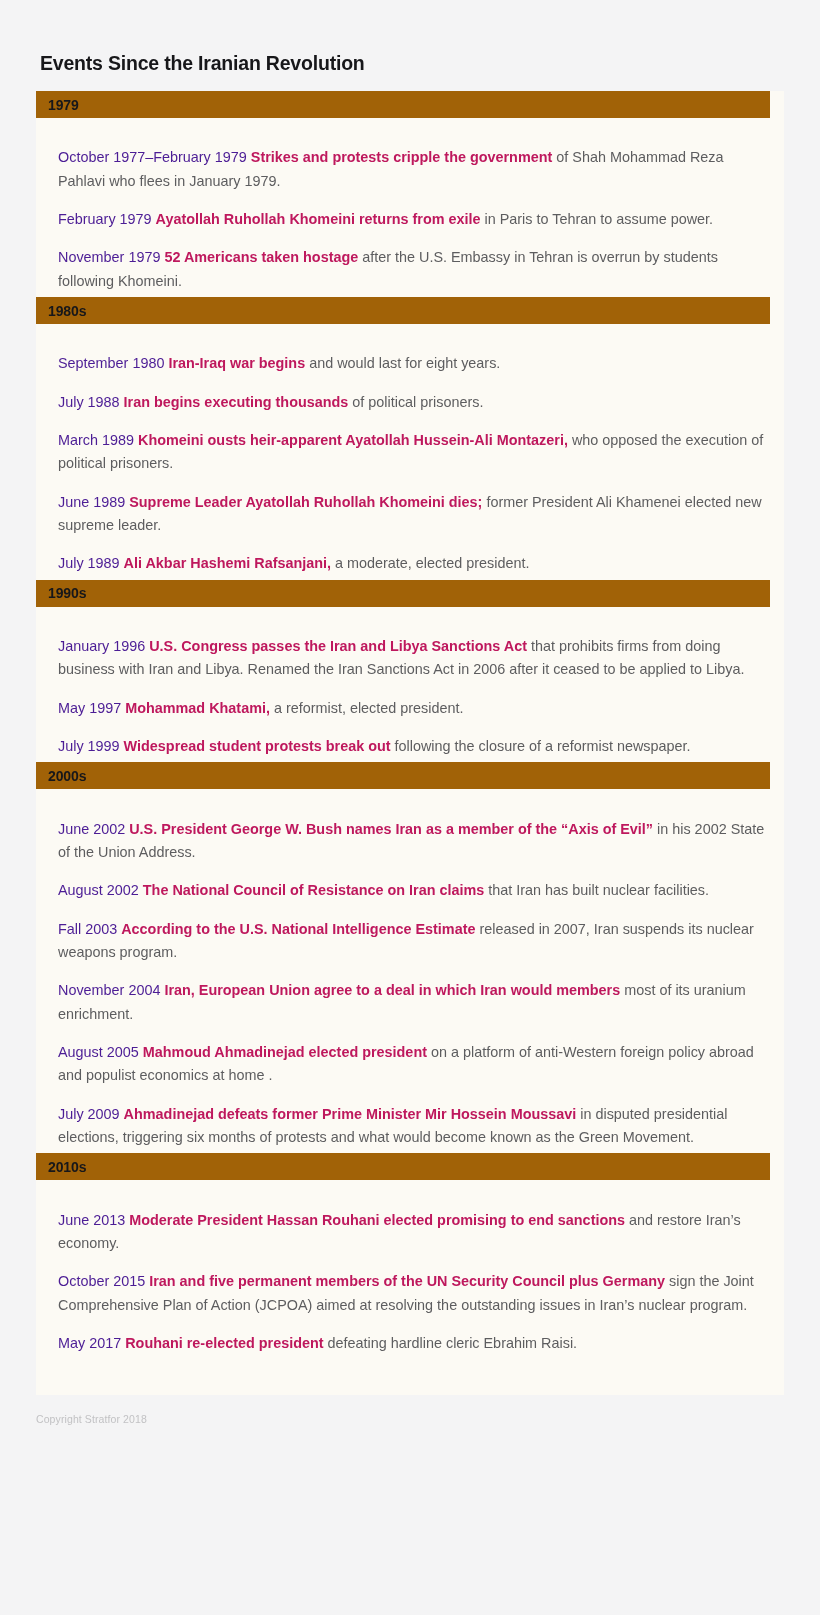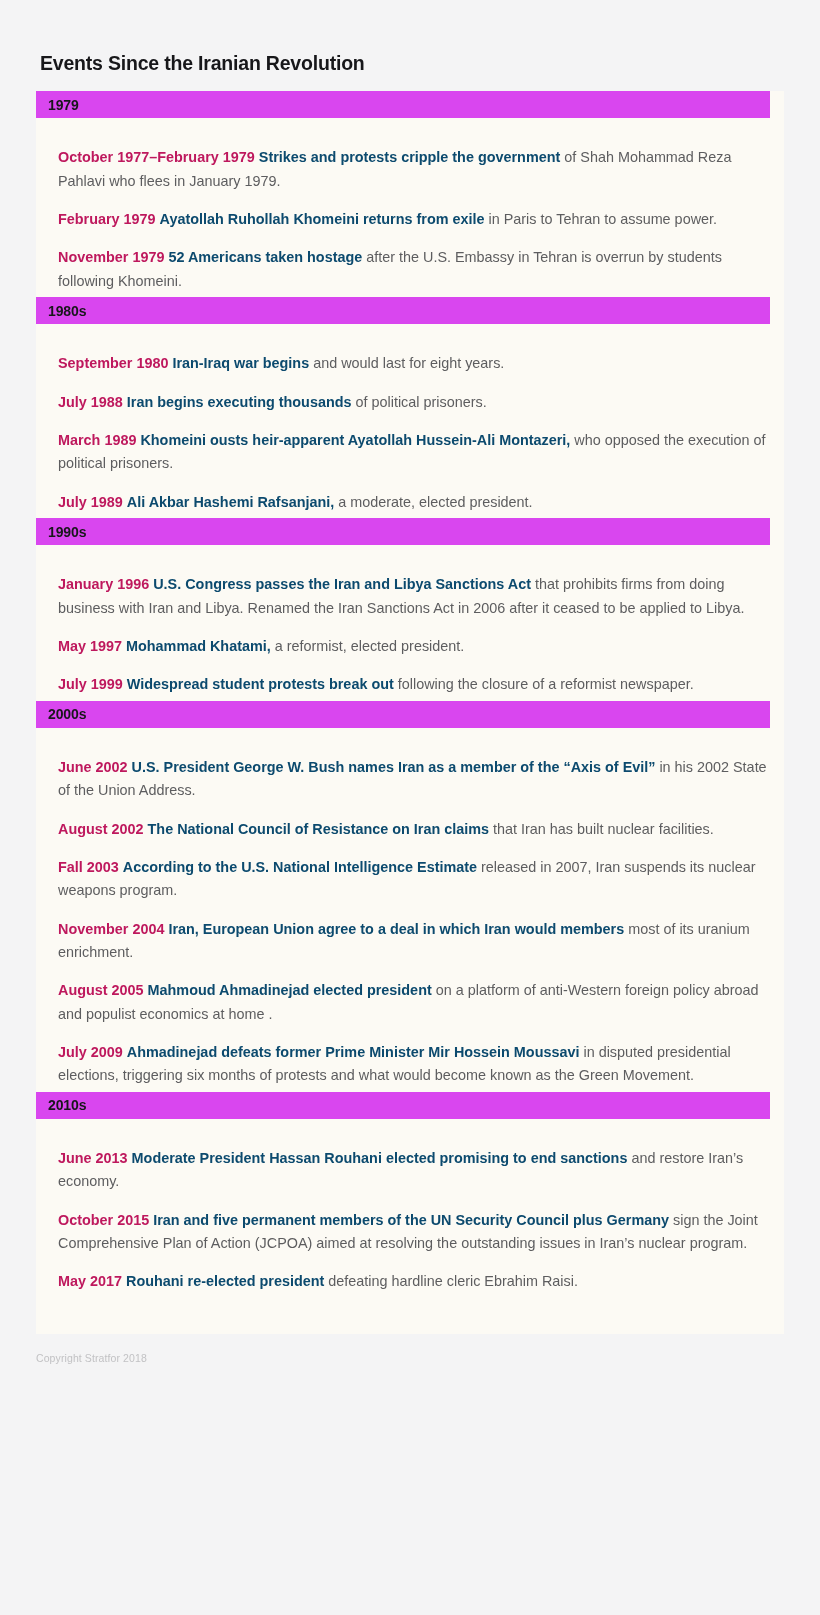--- a/index.html
+++ b/index.html
@@ -29,21 +29,21 @@
   }
 
   .card {
     background: #fcfaf4;
     width: 748px;
     box-sizing: border-box;
     padding-bottom: 36px;
   }
 
   .decade-band {
-    background: #d946ef;
+    background: #a16207;
     height: 27px;
     display: flex;
     align-items: center;
     width: 734px;
   }
   .decade-label {
     font-size: 14px;
     font-weight: bold;
     color: #17171a;
     padding-left: 12px;
@@ -59,25 +59,25 @@
     line-height: 1.62;
     color: #5d5d5f;
     margin-bottom: 15px;
     max-width: 712px;
   }
   .event:last-child {
     margin-bottom: 0;
   }
 
   .event .date {
-    color: #be185d;
-    font-weight: bold;
+    color: #4c1d95;
+    font-weight: normal;
   }
   .event .headline {
-    color: #0c4a6e;
+    color: #be185d;
     font-weight: bold;
   }
   .event .body {
     color: #5d5d5f;
     font-weight: normal;
   }
 
   .copyright {
     width: 748px;
     text-align: left;
@@ -103,20 +103,21 @@
         <p class="event"><span class="date">February 1979</span> <span class="headline">Ayatollah Ruhollah Khomeini returns from exile</span> <span class="body">in Paris to Tehran to assume power.</span></p>
         <p class="event"><span class="date">November 1979</span> <span class="headline">52 Americans taken hostage</span> <span class="body">after the U.S. Embassy in Tehran is overrun by students following Khomeini.</span></p>
       </div>
       <div class="decade-band">
         <span class="decade-label">1980s</span>
       </div>
       <div class="events">
         <p class="event"><span class="date">September 1980</span> <span class="headline">Iran-Iraq war begins</span> <span class="body">and would last for eight years.</span></p>
         <p class="event"><span class="date">July 1988</span> <span class="headline">Iran begins executing thousands</span> <span class="body">of political prisoners.</span></p>
         <p class="event"><span class="date">March 1989</span> <span class="headline">Khomeini ousts heir-apparent Ayatollah Hussein-Ali Montazeri,</span> <span class="body">who opposed the execution of political prisoners.</span></p>
+        <p class="event"><span class="date">June 1989</span> <span class="headline">Supreme Leader Ayatollah Ruhollah Khomeini dies;</span> <span class="body">former President Ali Khamenei elected new supreme leader.</span></p>
         <p class="event"><span class="date">July 1989</span> <span class="headline">Ali Akbar Hashemi Rafsanjani,</span> <span class="body">a moderate, elected president.</span></p>
       </div>
       <div class="decade-band">
         <span class="decade-label">1990s</span>
       </div>
       <div class="events">
         <p class="event"><span class="date">January 1996</span> <span class="headline">U.S. Congress passes the Iran and Libya Sanctions Act</span> <span class="body">that prohibits firms from doing business with Iran and Libya. Renamed the Iran Sanctions Act in 2006 after it ceased to be applied to Libya.</span></p>
         <p class="event"><span class="date">May 1997</span> <span class="headline">Mohammad Khatami,</span> <span class="body">a reformist, elected president.</span></p>
         <p class="event"><span class="date">July 1999</span> <span class="headline">Widespread student protests break out</span> <span class="body">following the closure of a reformist newspaper.</span></p>
       </div>

